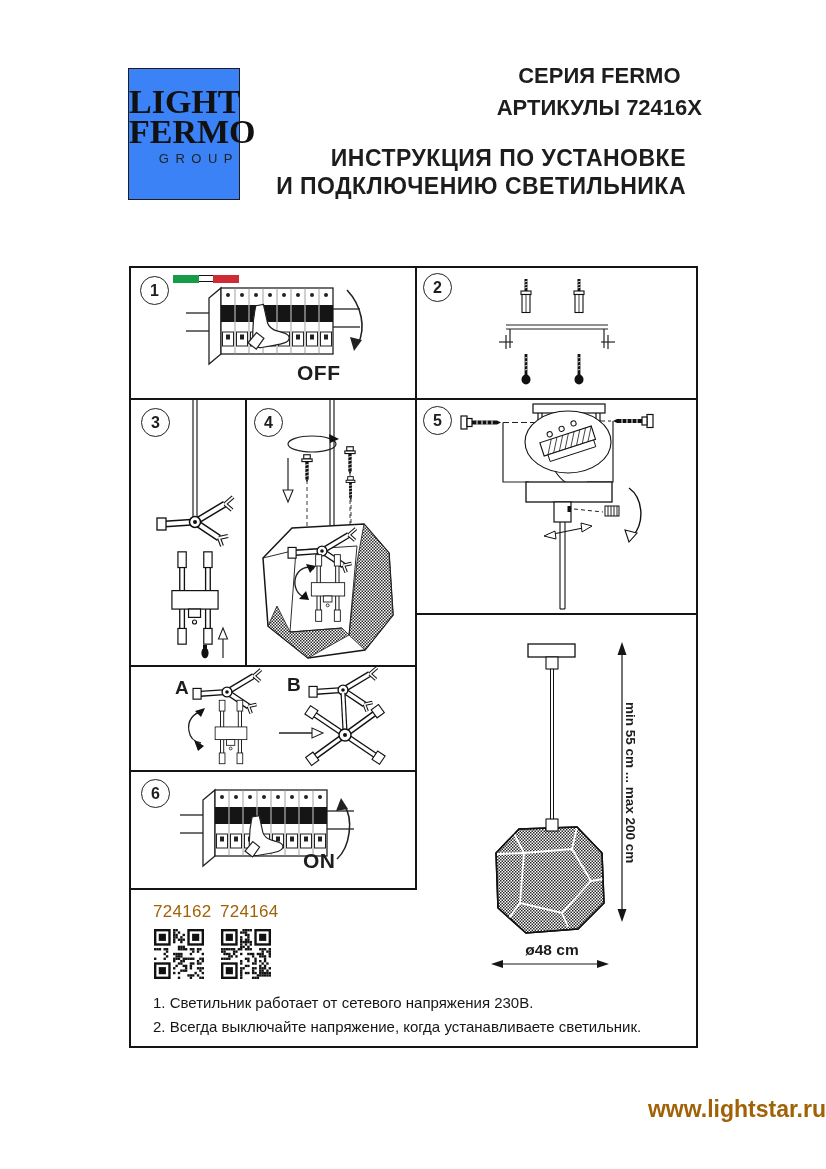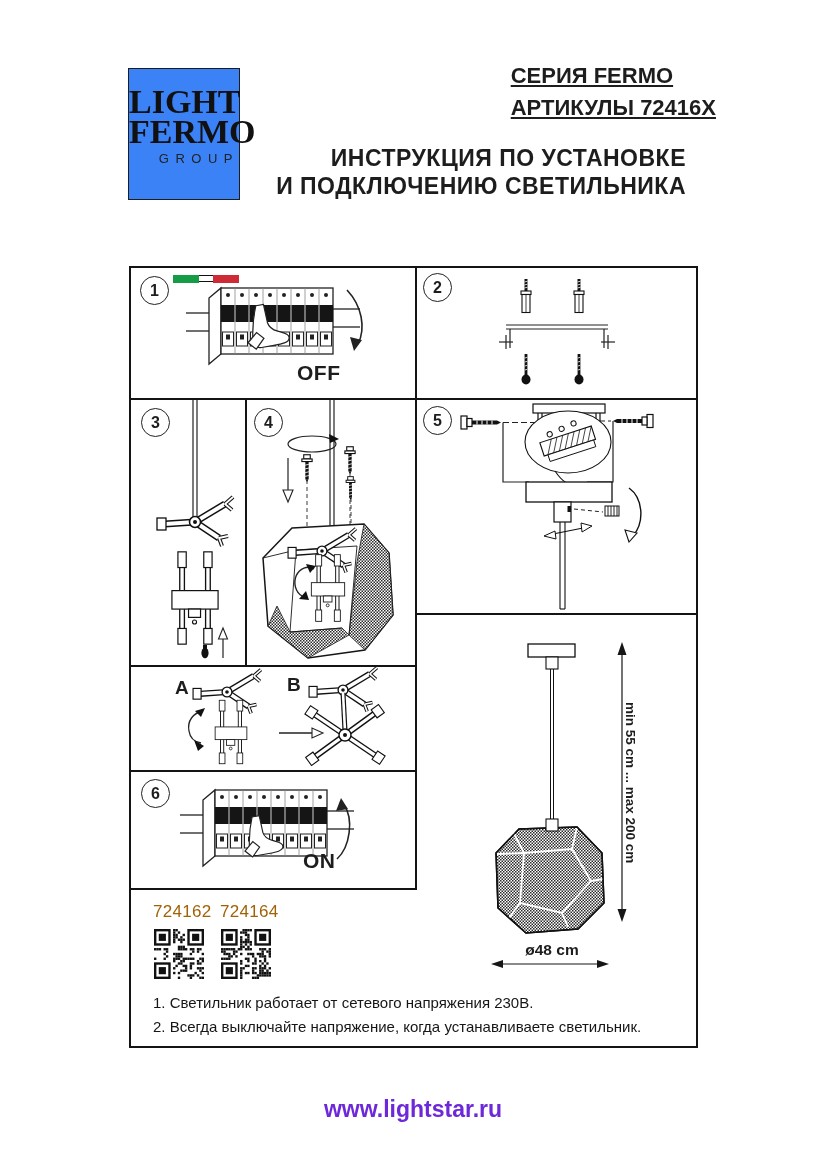--- a/index.html
+++ b/index.html
@@ -10,37 +10,37 @@
   #logo-box{left:128px;top:68px;width:110px;height:130px;border:1.5px solid #1d1d1d;background:#3b82f6;text-align:right;}
   .logo-word{font-family:"Liberation Serif",serif;font-weight:bold;font-size:34px;line-height:30px;letter-spacing:0;color:#111;}
   #logo-word1{margin-top:18px;}
   .logo-group{font-size:13px;letter-spacing:6.5px;margin-top:4px;margin-left:5px;color:#222;}
   #flag{left:22px;top:103px;width:66px;height:8px;display:flex;position:relative;margin:6px auto 0 auto;}
   #flag div{height:100%;}
   .flag-g{width:26px;}
   .flag-w{width:14px;border-top:1.5px solid #111;border-bottom:1.5px solid #111;height:5px !important;}
   .flag-r{width:26px;}
   
-  #hdr1{top:60px;right:110px;text-align:left;font-weight:bold;font-size:22px;line-height:32px;text-decoration:underline;}
+  #hdr1{top:60px;right:124px;text-align:center;font-weight:bold;font-size:22px;line-height:32px;}
   #hdr2{top:144px;right:140px;text-align:right;font-weight:bold;font-size:23px;line-height:28px;letter-spacing:.5px;}
   
   #grid{left:129px;top:266px;width:565px;height:778px;border:2px solid #141414;}
   .gline{position:absolute;background:#141414;}
   
   .step{width:27px;height:27px;border:1.7px solid #222;border-radius:50%;display:flex;align-items:center;justify-content:center;
         font-size:16px;font-weight:bold;background:#fff;}
   
   .swlabel{font-weight:bold;font-size:21px;letter-spacing:.5px;}
   .ablabel{font-weight:bold;font-size:19px;}
   .artcode{font-weight:normal;font-size:17px;letter-spacing:.3px;color:#a16207;}
   #dim-v{left:550px;top:773px;width:160px;height:18px;line-height:18px;text-align:center;
          font-weight:bold;font-size:13.5px;transform:rotate(90deg);white-space:nowrap;}
   #dim-d{left:512px;top:941px;width:80px;text-align:center;font-weight:bold;font-size:15.5px;}
   .note{font-size:15px;line-height:23.5px;color:#161616;}
-  #footer-url{left:0;right:0;top:1096px;text-align:center;font-weight:bold;font-size:23px;color:#6d28d9;}
+  #footer-url{left:0;right:0;top:1096px;text-align:right;font-weight:bold;font-size:23px;color:#a16207;}
   svg{display:block;}
 </style>
 </head>
 <body>
 
 <div id="page">
 
   <svg width="0" height="0" style="position:absolute">
     <defs>
       <pattern id="mesh" width="3" height="3" patternUnits="userSpaceOnUse">

